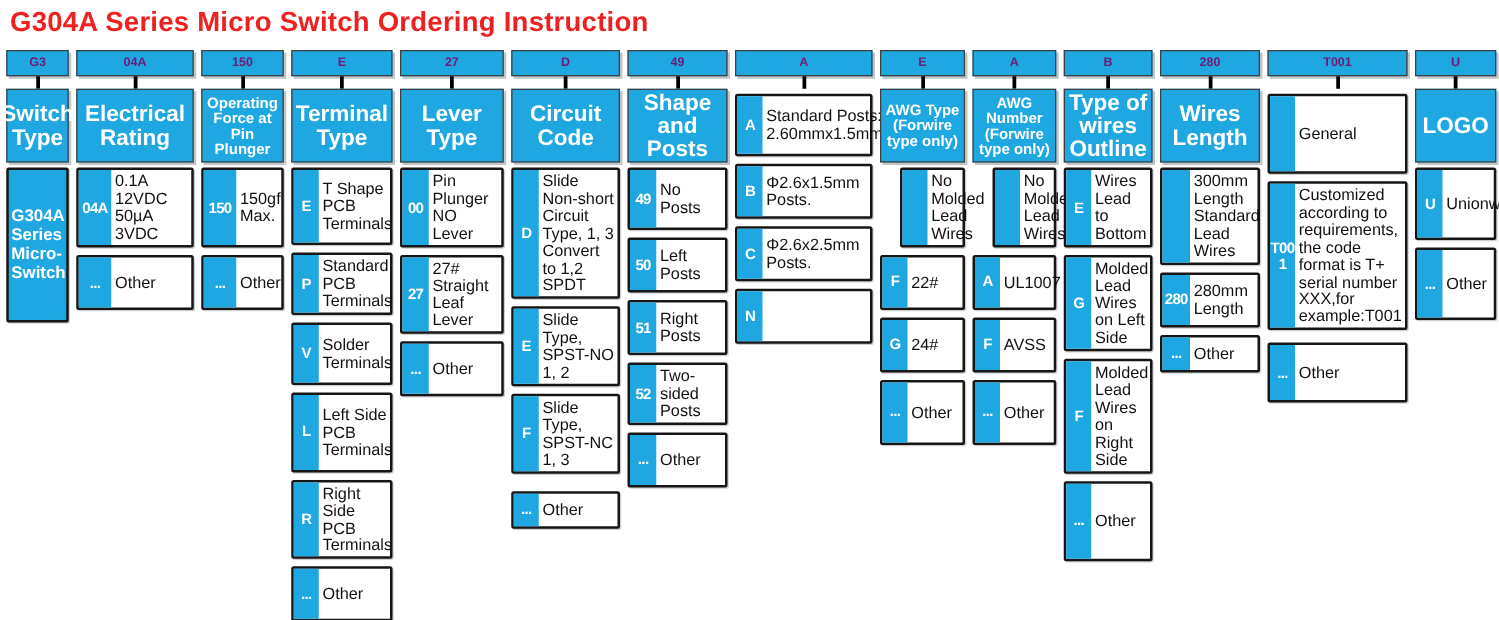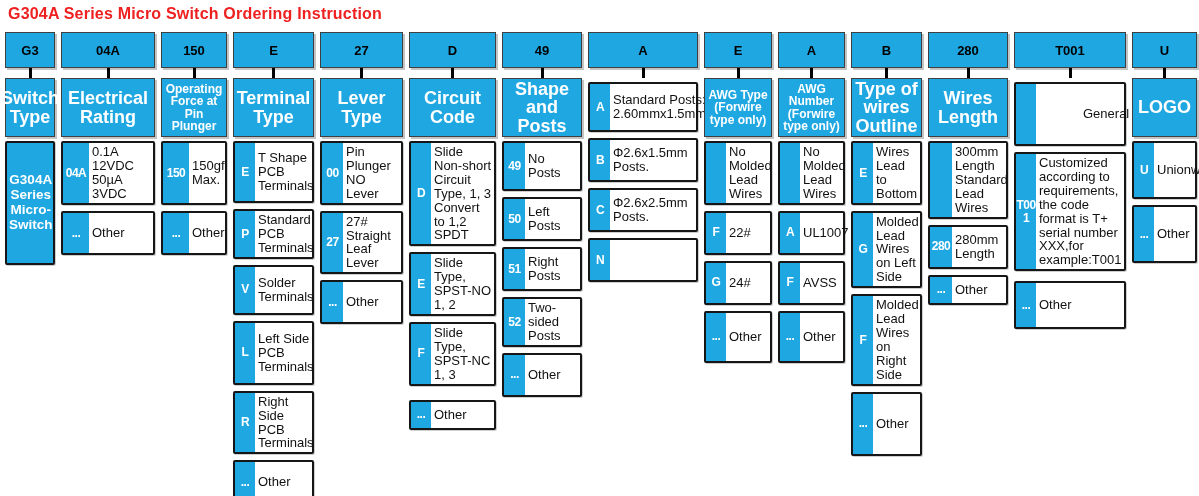--- a/index.html
+++ b/index.html
@@ -7,36 +7,36 @@
     --red:#EE2020;
     --ink:#161616;
   }
   *{box-sizing:border-box;}
   html,body{margin:0;padding:0;}
   body{
     width:1199px;height:496px;overflow:hidden;background:#fff;
     font-family:"Liberation Sans", sans-serif;
   }
   .title{
-    color:var(--red);font-size:16px;font-weight:bold;
+    color:var(--red);font-size:22px;font-weight:bold;
     margin:5px 0 9px 8px;letter-spacing:.2px;
   }
   .columns{
     display:flex;align-items:flex-start;gap:6px;padding-left:5px;
   }
   .col{display:flex;flex-direction:column;flex:0 0 auto;}
   .col-1{width:50px}.col-2{width:94px}.col-3{width:66px}.col-4{width:81px}
   .col-5{width:83px}.col-6{width:87px}.col-7{width:80px}.col-8{width:110px}
   .col-9{width:68px}.col-10{width:67px}.col-11{width:71px}.col-12{width:80px}
   .col-13{width:112px}.col-14{width:65px}
 
   .codebox{
-    height:36px;background:var(--blue);
+    height:21px;background:var(--blue);
     border:1px solid #3f3f3f;box-shadow:2px 2px 0 rgba(125,125,125,.45);
-    color:#000000;font-weight:bold;font-size:13px;
+    color:#701a75;font-weight:bold;font-size:10px;
     display:flex;align-items:center;justify-content:center;
   }
   .connector{width:3px;height:10px;background:#000;margin:0 auto;}
   .headerbox{
     height:59px;background:var(--blue);
     border:1px solid #3f3f3f;box-shadow:2px 2px 0 rgba(125,125,125,.45);
     color:#fff;font-weight:bold;font-size:18px;line-height:1.03;
     display:flex;align-items:center;justify-content:center;
     text-align:center;padding:1px;
   }
@@ -56,37 +56,37 @@
   }
   .opt-label{
     flex:1;display:flex;align-items:center;
     padding:2px 1px 2px 3px;font-size:13px;line-height:1.07;color:#111;
   }
   .col-2 .opt-code,.col-3 .opt-code{flex-basis:26px;}
   .col-5 .opt-code,.col-7 .opt-code{flex-basis:21px;}
   .col-12 .opt-code{flex-basis:22px;}
 
   
-  .col-1 .opt{background:var(--blue);min-height:124px;text-align:center;}
+  .col-1 .opt{background:var(--blue);min-height:124px;}
   .col-1 .opt-label{color:#fff;font-weight:bold;font-size:13.5px;line-height:1.1;padding-left:2px;}
 
   
   .col-2 .opt:nth-child(1),.col-3 .opt:nth-child(1){min-height:64px;}
   .col-4 .opt:nth-child(1){min-height:62px;}
   .col-4 .opt:nth-child(3){min-height:50px;}
   .col-4 .opt:nth-child(4){min-height:64px;}
   .col-5 .opt:nth-child(1){min-height:62px;}
   .col-6 .opt:nth-child(4){min-height:30px;margin-top:8px;}
   .col-7 .opt:nth-child(1),.col-8 .opt:nth-child(1){min-height:50px;}
-  .col-9 .opt:nth-child(1),.col-10 .opt:nth-child(1){min-height:60px;}
+  .col-9 .opt:nth-child(1),.col-10 .opt:nth-child(1){min-height:60px;margin-left:16px;}
   .col-9 .opt:nth-child(4),.col-10 .opt:nth-child(4){min-height:52px;}
   .col-11 .opt:nth-child(1){min-height:62px;}
   .col-11 .opt:nth-child(4){min-height:64px;}
   .col-12 .opt:nth-child(3){min-height:30px;}
-  .col-13 .opt:nth-child(1){min-height:64px;gap:44px;}
+  .col-13 .opt:nth-child(1){min-height:64px;}
   .col-13 .opt:nth-child(3){min-height:48px;margin-top:4px;}
   .col-14 .opt{min-height:58px;}
 </style>
 </head>
 <body>
 
 <div>
   <div class="title">G304A Series Micro Switch Ordering Instruction</div>
   <div class="columns" id="columns">
       <div class="col col-1">

